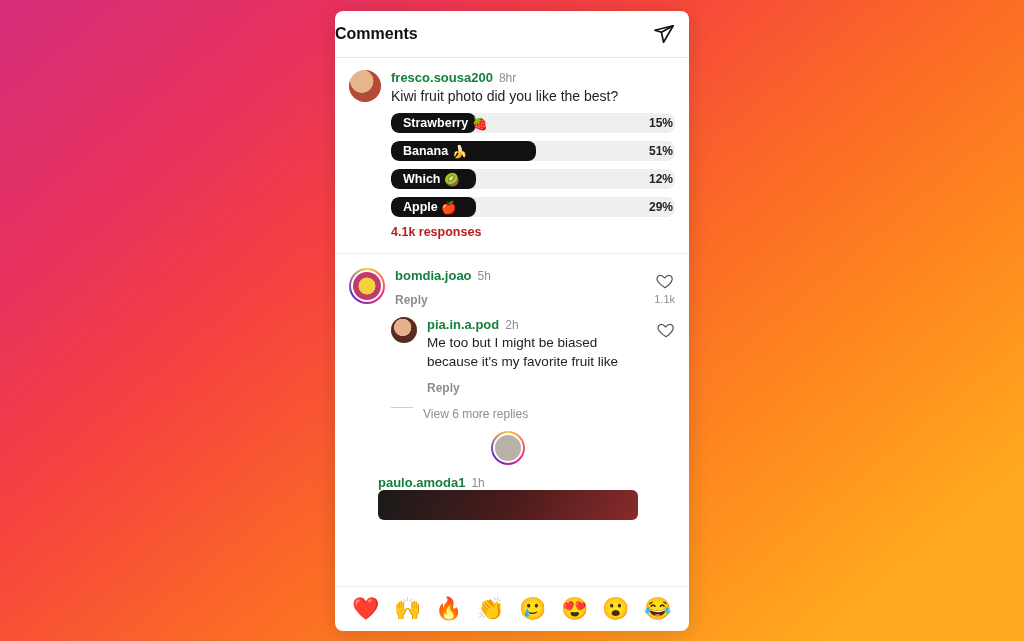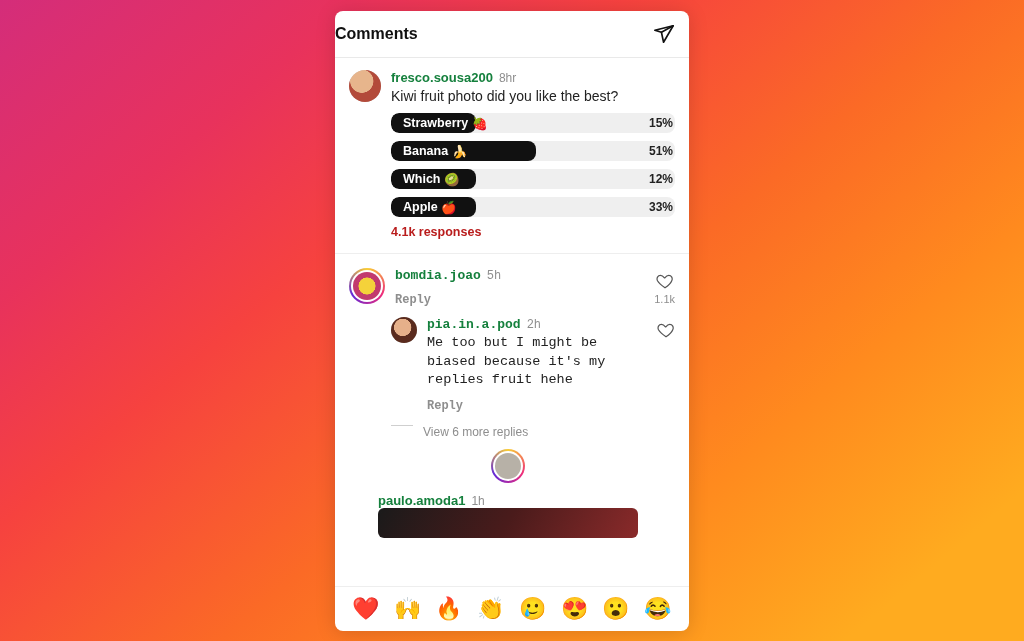--- a/index.html
+++ b/index.html
@@ -21,21 +21,21 @@
   .time{color:#8e8e8e;font-size:12px;}
   .ptext{font-size:14px;color:#222;margin-top:2px;line-height:1.35;}
   .poll{margin-left:42px;margin-top:8px;}
   .poll-row{position:relative;height:20px;background:#efefef;border-radius:8px;margin-bottom:8px;overflow:hidden;display:flex;align-items:center;}
   .poll-fill{position:absolute;left:0;top:0;bottom:0;background:#111;border-radius:8px;}
   .poll-label{position:relative;z-index:2;font-size:12.5px;font-weight:700;color:#fff;padding-left:12px;display:flex;align-items:center;gap:4px;}
   .poll-pct{position:absolute;right:2px;font-size:12px;font-weight:700;color:#222;z-index:2;}
   .responses{font-size:12.5px;color:#b91c1c;margin-top:2px;font-weight:bold;}
   .comment-sec{padding:14px 14px 0 14px;}
   .comment{display:flex;gap:10px;position:relative;margin-bottom:10px;}
-  .cbody{flex:1;font-family:Liberation Mono, monospace;}
+  .cbody{flex:1;}
   .ctext{font-size:13.5px;color:#222;margin-top:2px;line-height:1.35;}
   .reply{font-size:12px;color:#8e8e8e;font-weight:600;margin-top:10px;}
   .likecol{display:flex;flex-direction:column;align-items:center;gap:3px;padding-top:4px;}
   .heart{width:18px;height:18px;}
   .heart svg{width:18px;height:18px;stroke:#555;fill:none;stroke-width:1.6;}
   .likes{font-size:11px;color:#8e8e8e;}
   .nested{margin-left:42px;justify-content:space-between;}
   .viewmore{font-size:12px;color:#8e8e8e;margin:12px 0 0 42px;display:flex;align-items:flex-start;gap:10px;}
   .viewmore::before{content:"";display:inline-block;width:22px;height:1px;background:#cfcfcf;}
   .partial-comment{padding:10px 14px 0 6px;display:flex;gap:10px;align-items:center;flex-direction:column;}
@@ -102,21 +102,21 @@
                 <span>🥝</span>
               </div>
             <div class="poll-pct"><span>12</span>%</div>
           </div>
           <div class="poll-row">
             <div class="poll-fill" style="width:30%"></div>
             <div class="poll-label">
                 <span>Apple</span>
                 <span>🍎</span>
               </div>
-            <div class="poll-pct"><span>33</span>%</div>
+            <div class="poll-pct"><span>29</span>%</div>
           </div>
           <div class="responses">4.1k responses</div>
         </div>
       </div>
 
       <div class="comment-sec">
         <div class="comment">
           <div class="avatar ring">
               <div class="inner">
                 <div class="circ av2"></div>
@@ -141,21 +141,21 @@
 
         <div class="comment nested">
           <div class="avatar" style="width:26px;height:26px;flex:0 0 26px;">
               <div class="circ av3"></div>
             </div>
           <div class="cbody">
             <div class="userline">
               <span class="uname">pia.in.a.pod</span>
               <span class="time">2h</span>
             </div>
-            <div class="ctext">Me too but I might be biased because it's my replies fruit hehe</div>
+            <div class="ctext">Me too but I might be biased because it's my favorite fruit like</div>
             <div class="reply">Reply</div>
           </div>
           <div class="likecol">
             <div class="heart">
               <svg viewBox="0 0 24 24">
                   <path d="M12 21s-7.5-4.9-10-9.3C.4 8.4 2.3 4.5 6 4.5c2.2 0 3.7 1.3 4.9 3 .4.5.8.5 1.2 0 1.2-1.7 2.7-3 4.9-3 3.7 0 5.6 3.9 4 7.2C19.5 16.1 12 21 12 21z"></path>
                 </svg>
             </div>
           </div>
         </div>

